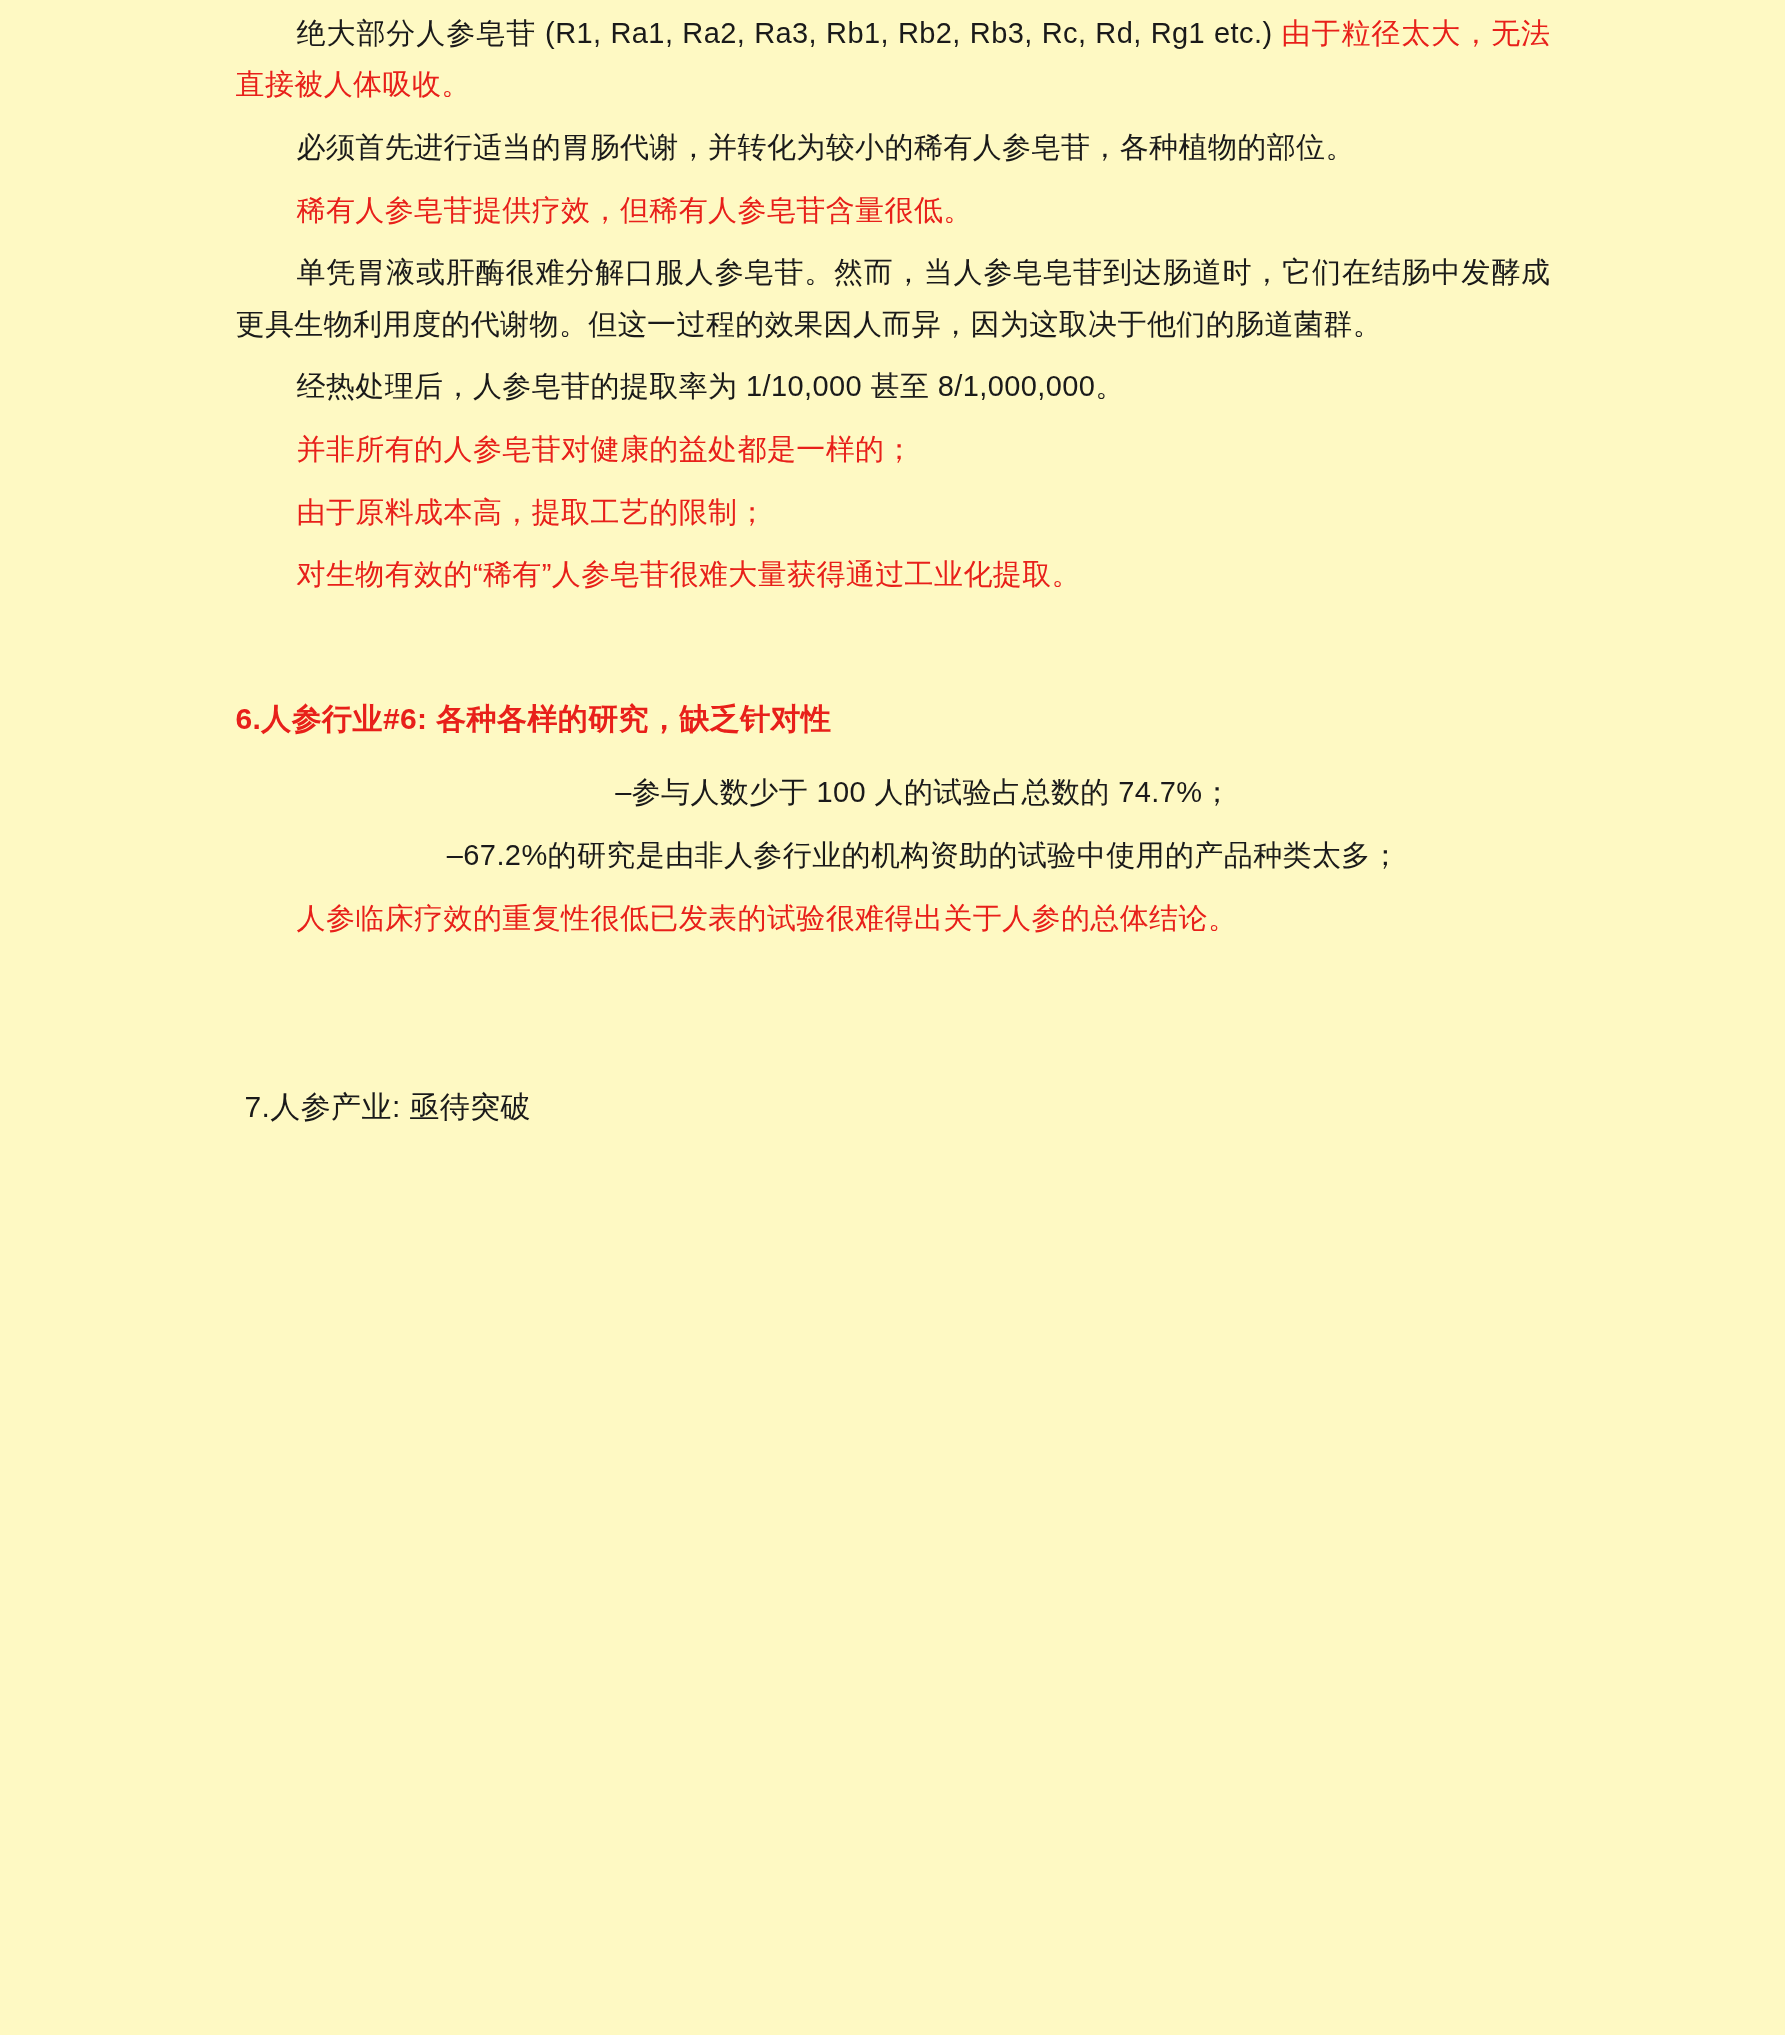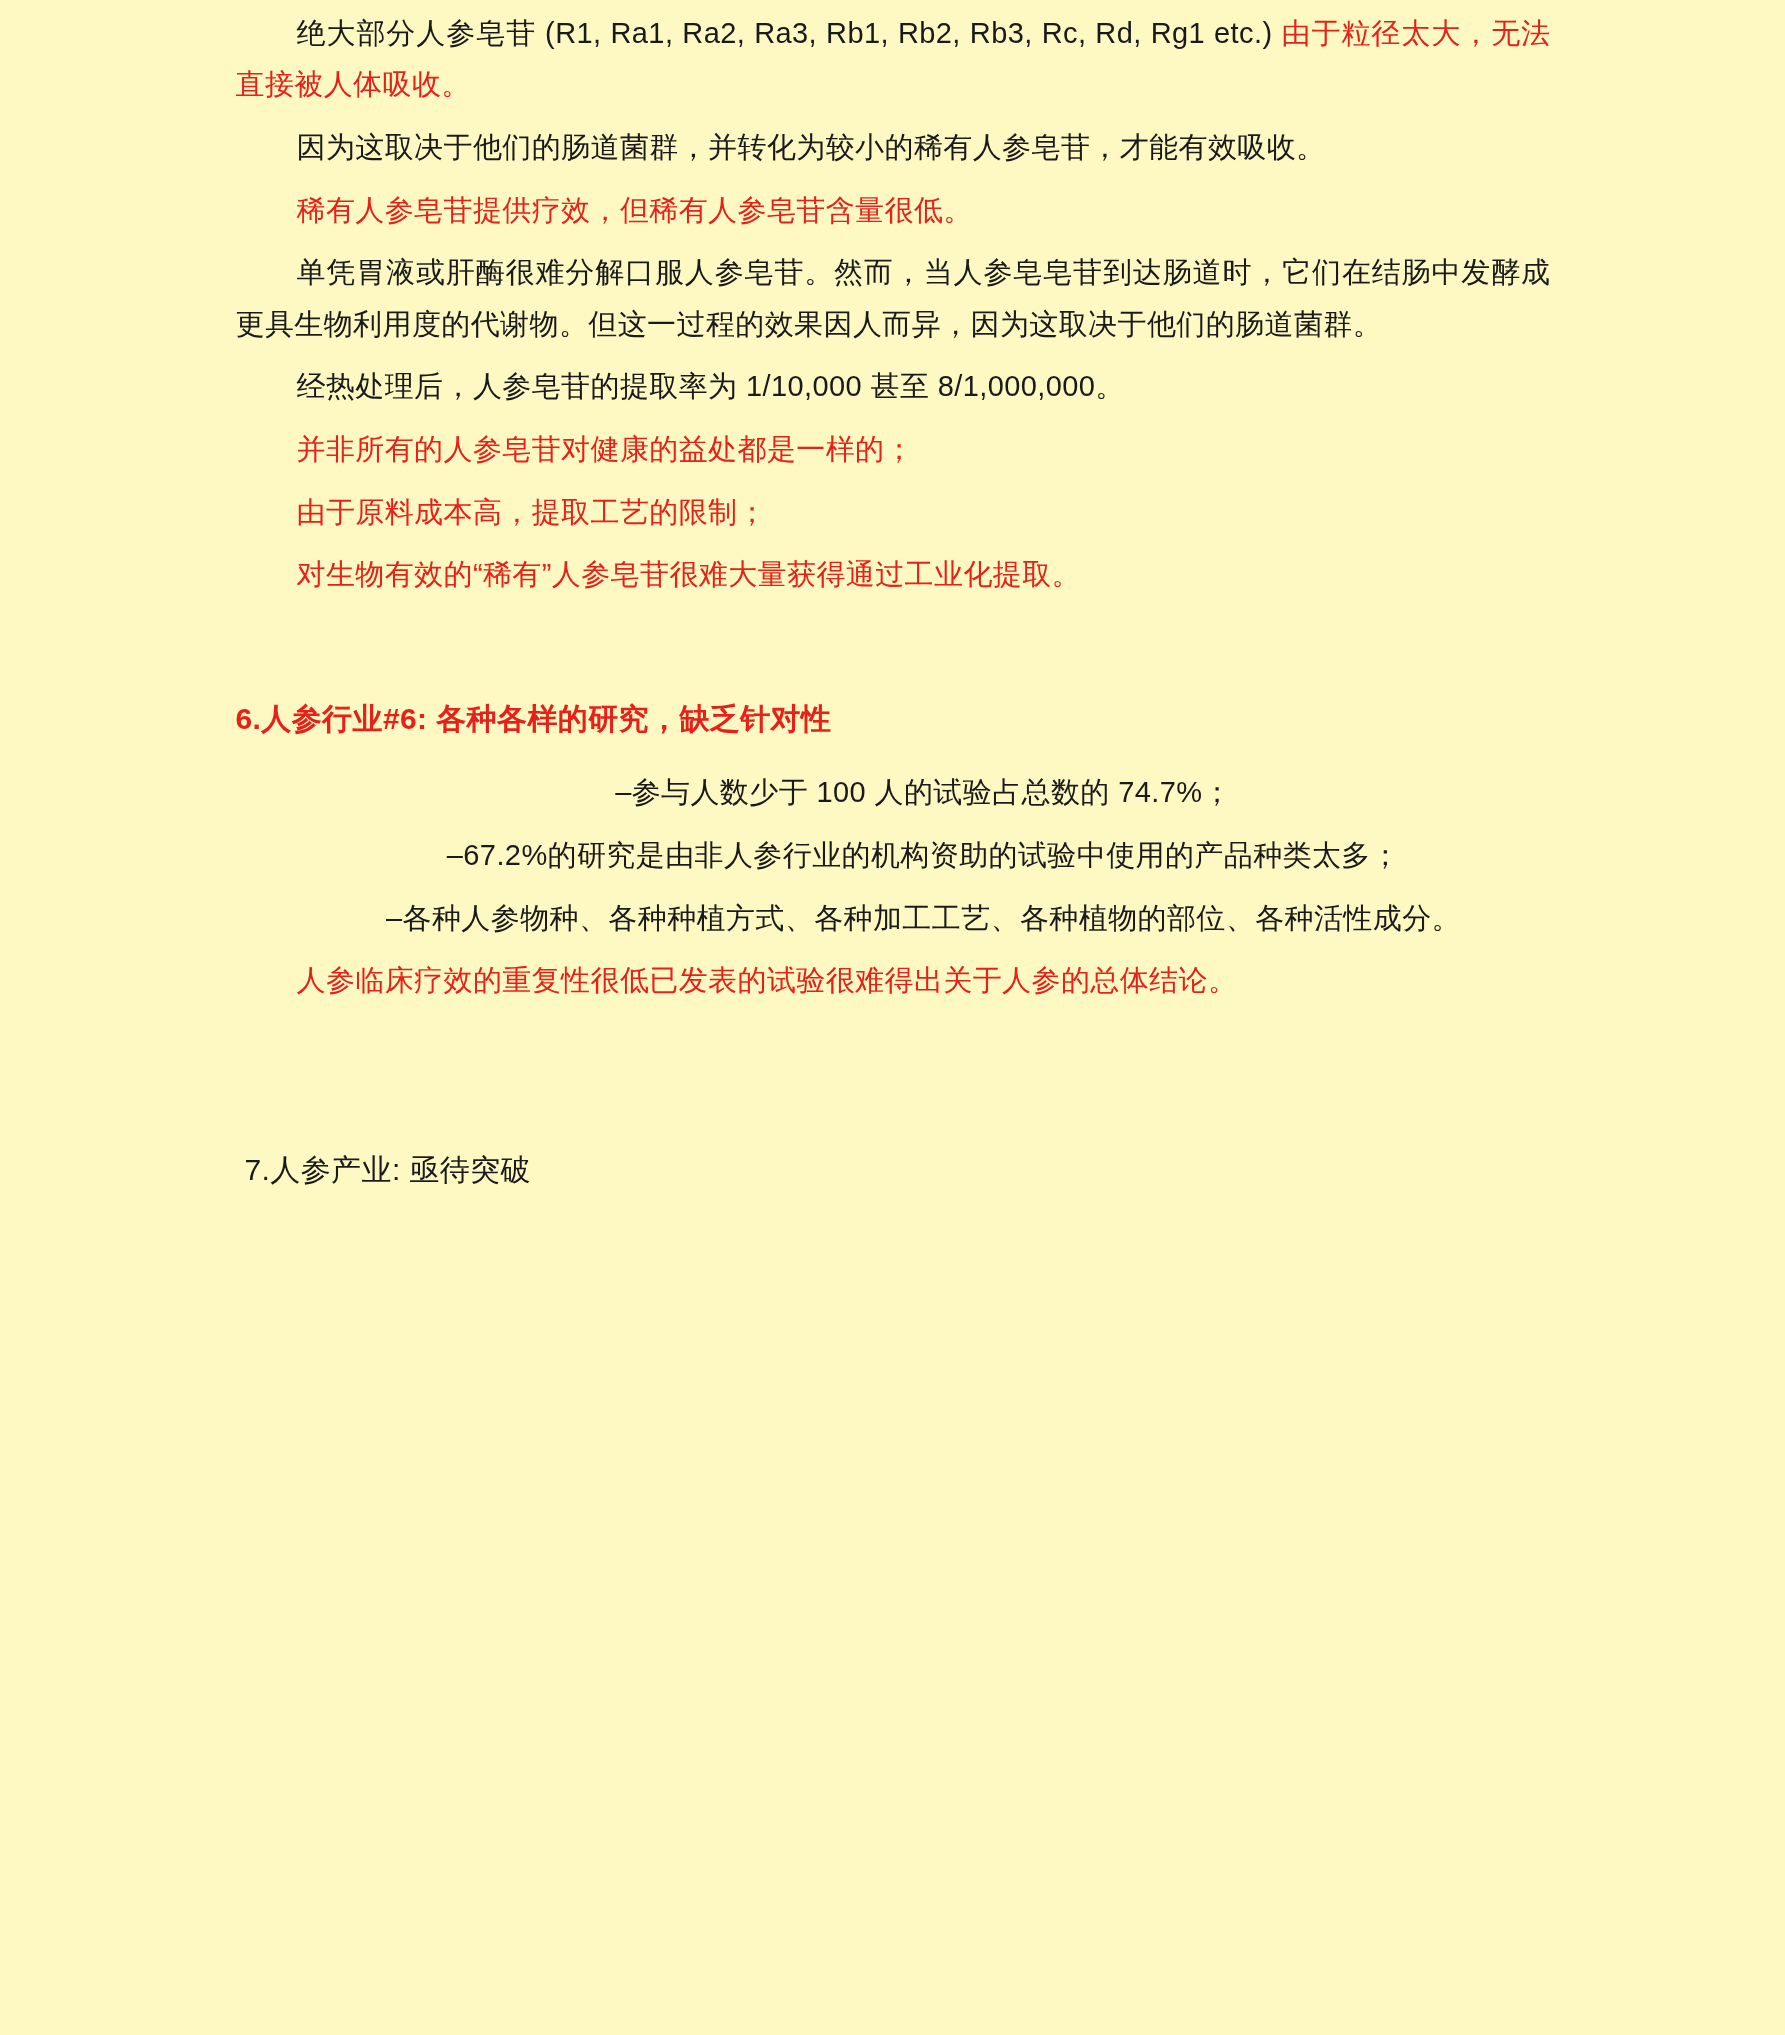--- a/index.html
+++ b/index.html
@@ -79,21 +79,21 @@
   }
 </style>
 </head>
 <body>
 
 <div class="page">
   <div class="doc">
 
     <p class="para indent"><span>绝大部分人参皂苷 (R1, Ra1, Ra2, Ra3, Rb1, Rb2, Rb3, Rc, Rd, Rg1 etc.) </span><span class="red">由于粒径太大，无法直接被人体吸收。</span></p>
 
-    <p class="para indent">因为这取决于他们的肠道菌群，并转化为较小的稀有人参皂苷，才能有效吸收。</p>
+    <p class="para indent">必须首先进行适当的胃肠代谢，并转化为较小的稀有人参皂苷，各种植物的部位。</p>
 
     <p class="para indent red">稀有人参皂苷提供疗效，但稀有人参皂苷含量很低。</p>
 
     <p class="para indent">单凭胃液或肝酶很难分解口服人参皂苷。然而，当人参皂皂苷到达肠道时，它们在结肠中发酵成更具生物利用度的代谢物。但这一过程的效果因人而异，因为这取决于他们的肠道菌群。</p>
 
     <p class="para indent">经热处理后，人参皂苷的提取率为 1/10,000 甚至 8/1,000,000。</p>
 
     <p class="para indent red">并非所有的人参皂苷对健康的益处都是一样的；</p>
 
     <p class="para indent red">由于原料成本高，提取工艺的限制；</p>
@@ -102,21 +102,20 @@
 
     <div class="spacer-lg"></div>
 
     <h2 class="heading">6.人参行业#6: 各种各样的研究，缺乏针对性</h2>
 
     <div class="block-gap"></div>
 
 
     <p class="bullet">–参与人数少于 100 人的试验占总数的 74.7%；</p>
     <p class="bullet">–67.2%的研究是由非人参行业的机构资助的试验中使用的产品种类太多；</p>
-    <p class="bullet">–各种人参物种、各种种植方式、各种加工工艺、各种植物的部位、各种活性成分。</p>
 
     <p class="para indent red">人参临床疗效的重复性很低已发表的试验很难得出关于人参的总体结论。</p>
 
     <div class="spacer-xl"></div>
 
     <h2 class="heading-black">7.人参产业: 亟待突破</h2>
 
   </div>
 </div>
 

